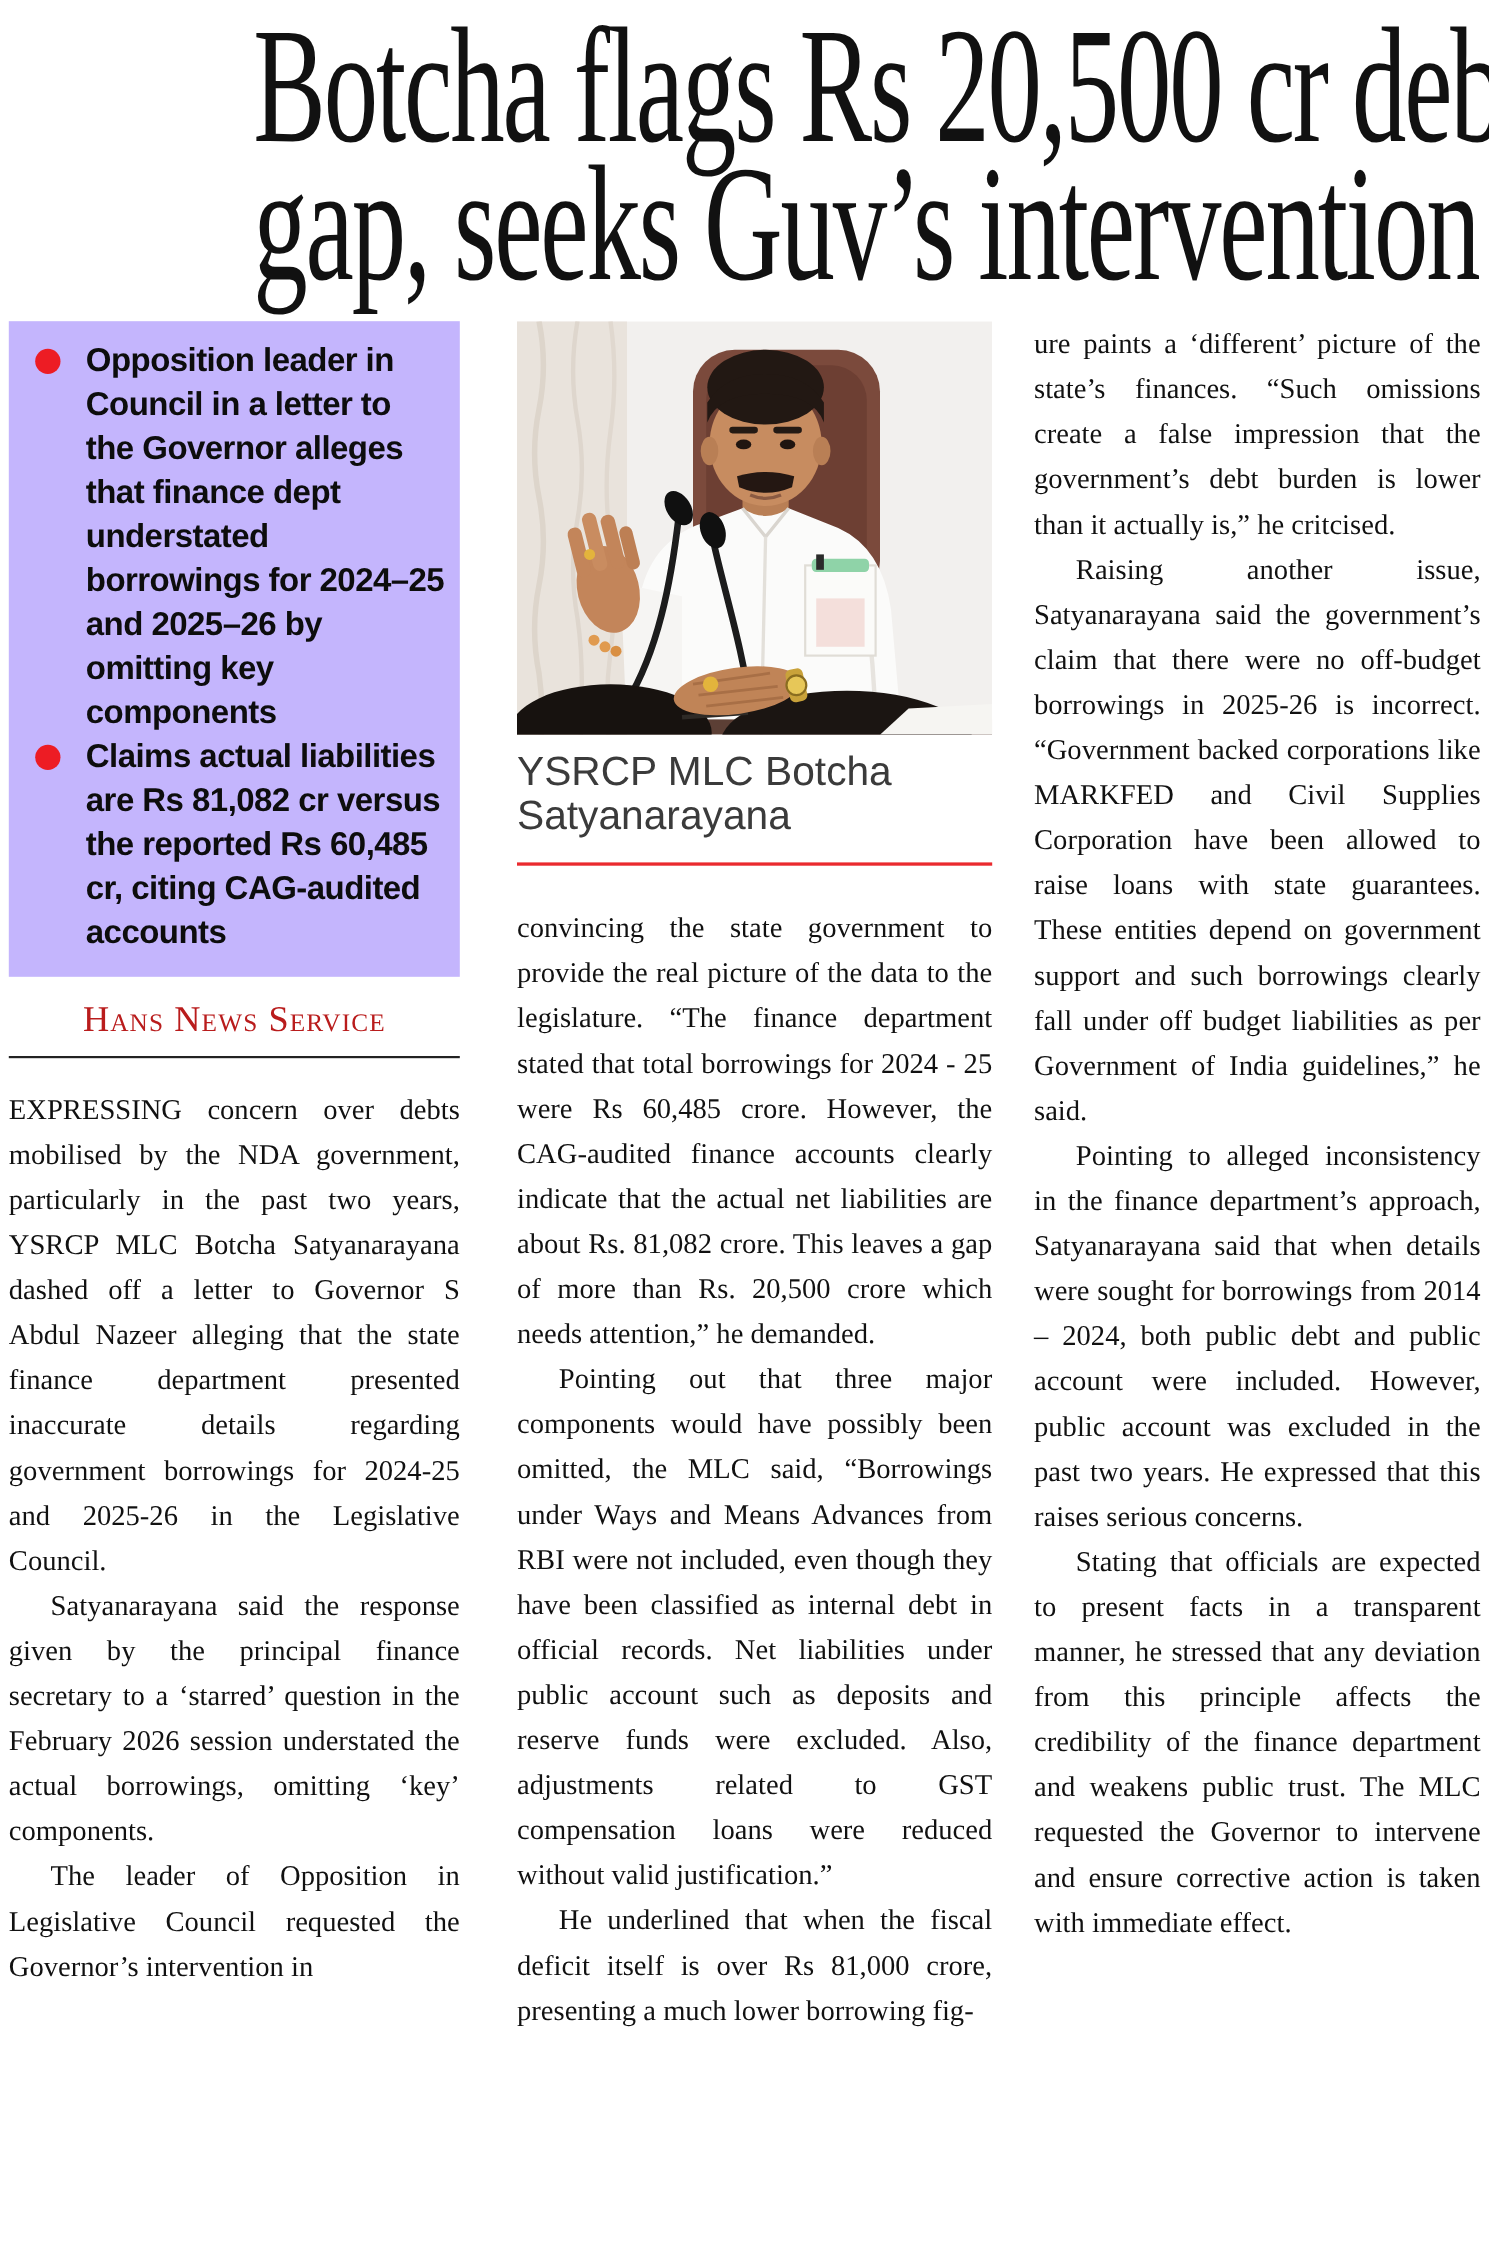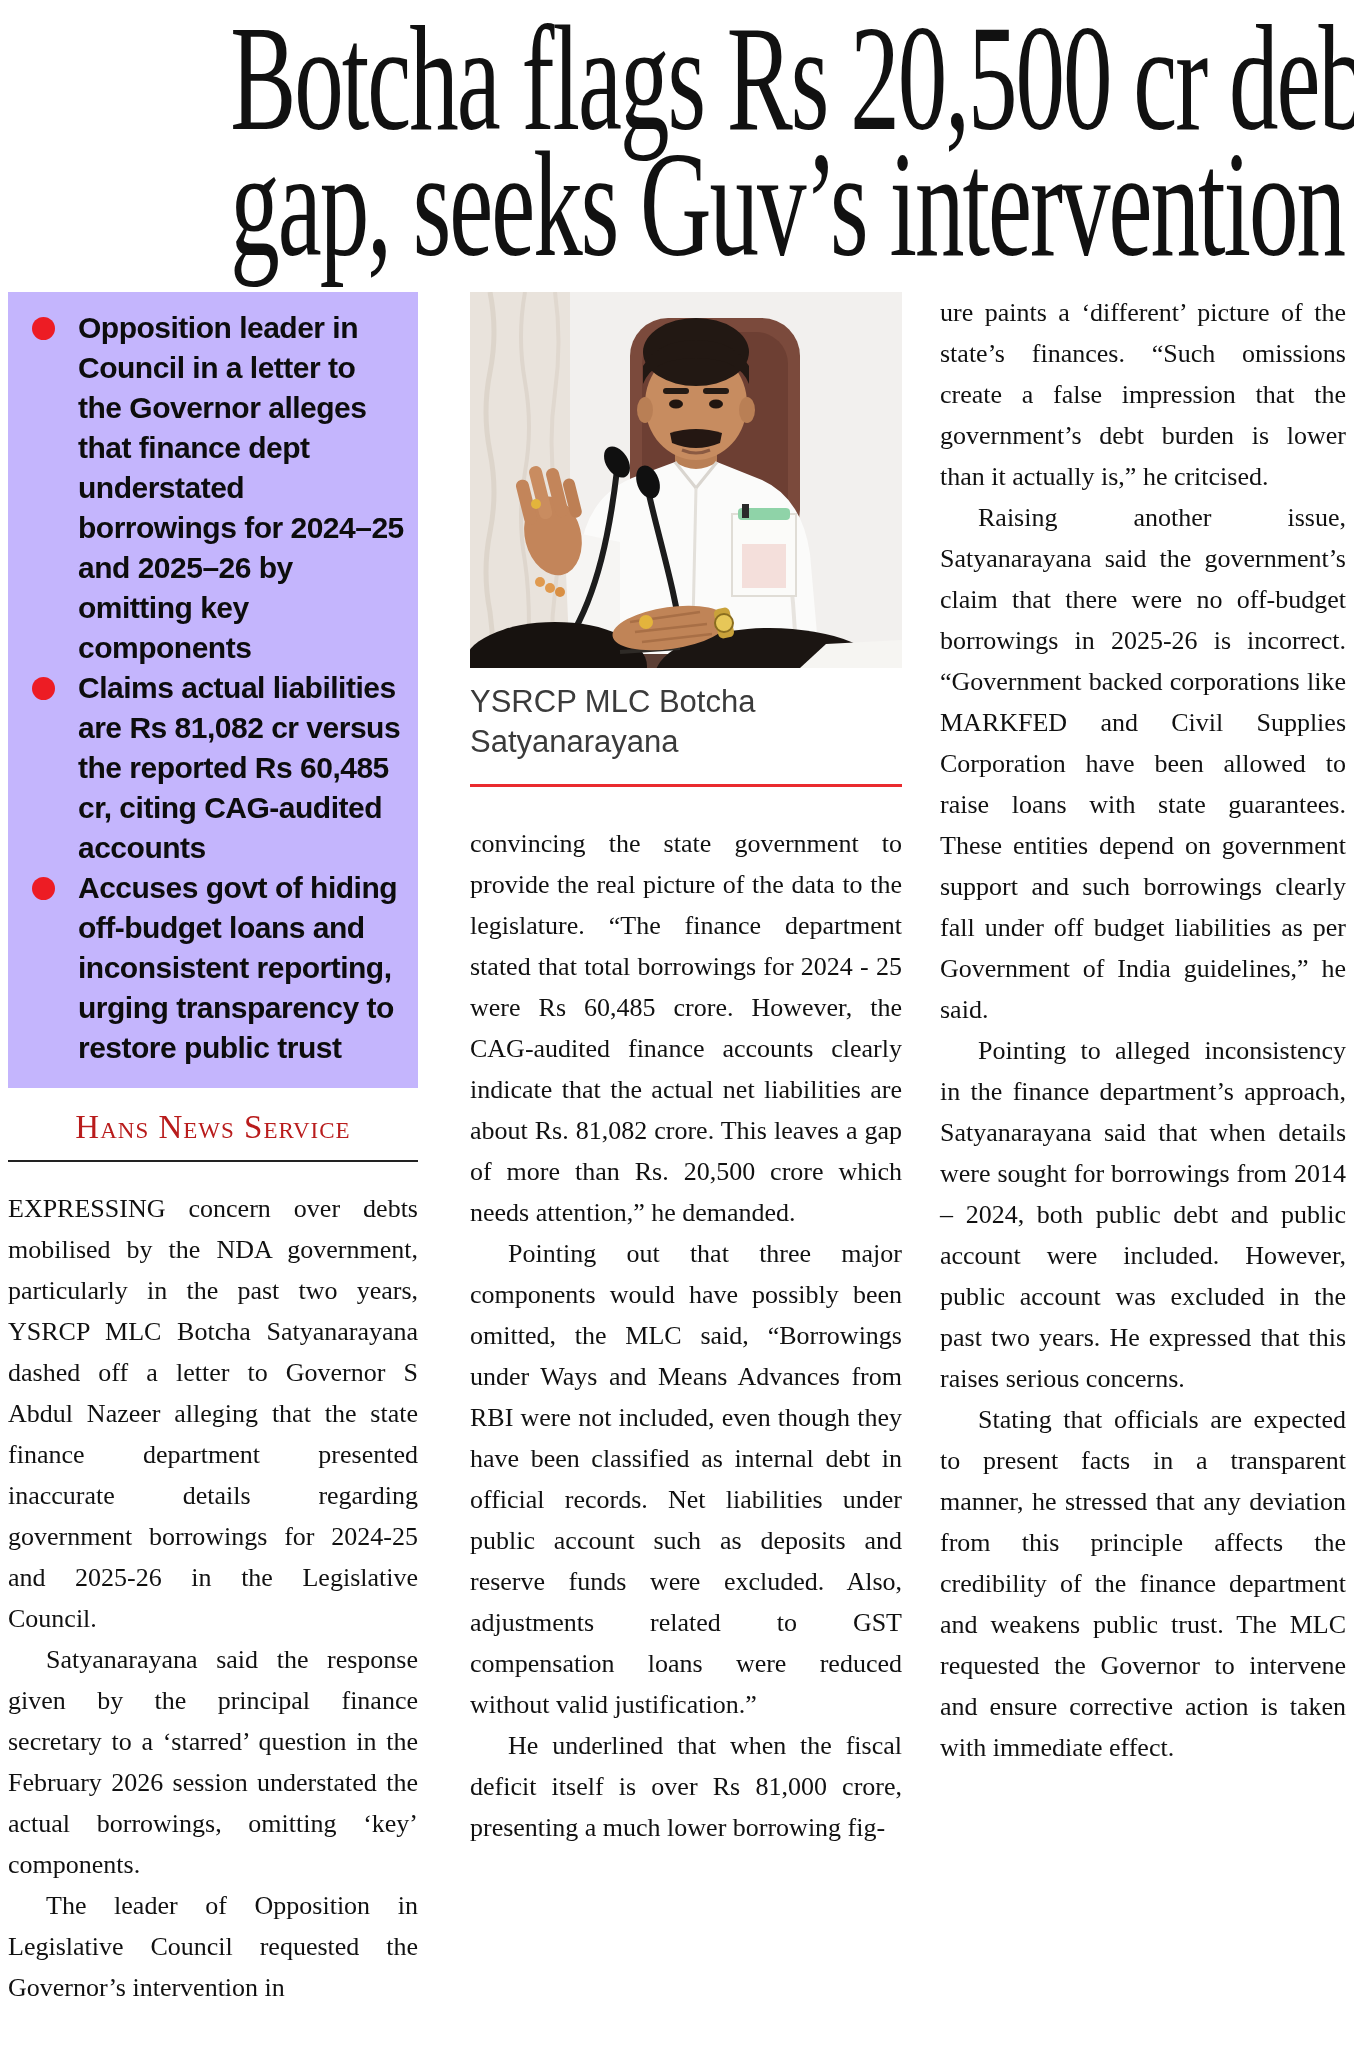--- a/index.html
+++ b/index.html
@@ -54,21 +54,21 @@
     letter-spacing:1px; color:#b91c1c;
   }
   .byline-rule { border:none; border-top:2px solid #222; margin:12px 0 0 0; }
   .left-paras { margin-top:26px; }
 
   
   .photo { width:432px; height:376px; overflow:hidden; }
   .photo svg { display:block; }
   .caption {
     margin-top:14px; font-family:"Liberation Sans", sans-serif;
-    font-size:31px; line-height:40px; color:#3b3b3b; letter-spacing:0;
+    font-size:37px; line-height:40px; color:#3b3b3b; letter-spacing:0;
   }
   .cap-rule { border:none; border-top:3px solid #ea2a2e; margin:22px 0 0 0; }
   .mid-paras { margin-top:36px; }
 </style>
 </head>
 <body>
 
 <div class="page">
 
   <div class="headline">
@@ -79,24 +79,20 @@
   <div class="col col-left">
     <div class="summary-box">
       <ul>
         <li>
           <span class="dot"></span>
           <span>Opposition leader in Council in a letter to the Governor alleges that finance dept understated borrowings for 2024–25 and 2025–26 by omitting key components</span>
         </li>
         <li>
           <span class="dot"></span>
           <span>Claims actual liabilities are Rs 81,082 cr versus the reported Rs 60,485 cr, citing CAG-audited accounts</span>
-        </li>
-        <li>
-          <span class="dot"></span>
-          <span>Accuses govt of hiding off-budget loans and inconsistent reporting, urging transparency to restore public trust</span>
         </li>
       </ul>
     </div>
 
     <div class="byline">
       <div>Hans News Service</div>
     </div>
     <hr class="byline-rule">
 
     <div class="left-paras">

